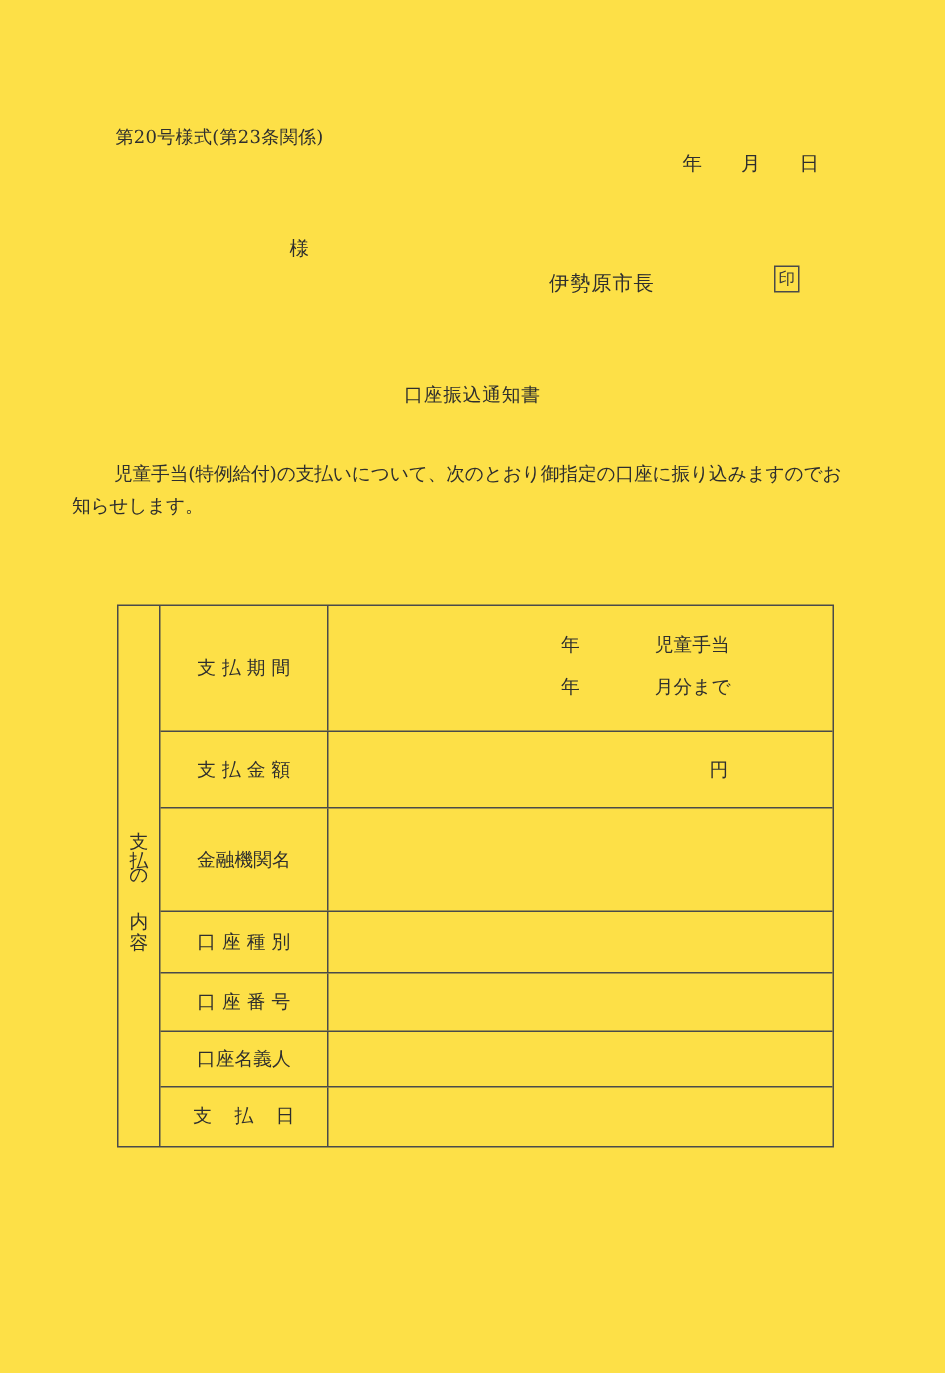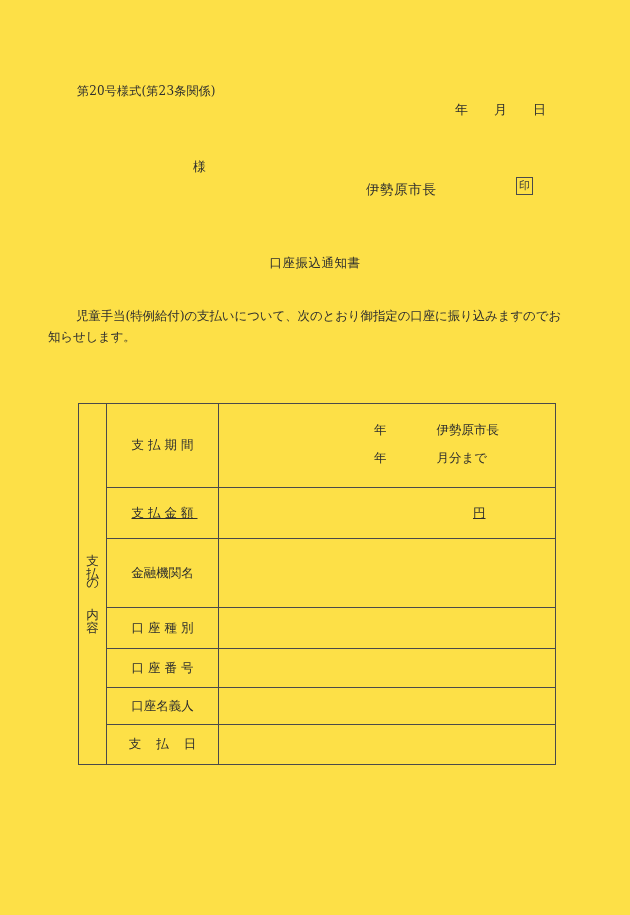--- a/index.html
+++ b/index.html
@@ -52,21 +52,21 @@
     display:flex; align-items:center; justify-content:center;
     font-size:12.5px; white-space:nowrap;
   }
   .ls4  { letter-spacing:4px;  margin-right:-4px; }
   .ls15 { letter-spacing:15px; margin-right:-15px; }
   .tbl-value { flex:1; box-sizing:border-box; display:flex; align-items:center; font-size:12.5px; }
   .tbl-value.pay-period { flex-direction:column; align-items:flex-start; justify-content:flex-start; padding-top:12px; }
   .pay-period .pline { padding-left:155px; line-height:28px; white-space:pre; }
   .tbl-value.pay-amount { padding-left:254px; }
 
-  .r1 { height:84px; } .r2 { height:51px;text-decoration:underline; } .r3 { height:69px; }
+  .r1 { height:84px; } .r2 { height:51px; } .r3 { height:69px; }
   .r4 { height:41px; } .r5 { height:39px;justify-content:center; } .r6 { height:37px; }
   .r7 { flex:1; }
 </style>
 </head>
 <body>
 
 <div class="page">
 
   <div class="abs form-number">第20号様式(第23条関係)</div>
 
@@ -86,21 +86,21 @@
     <div class="tbl-side">
       <div class="tbl-side-text">支払の内容</div>
     </div>
     <div class="tbl-main">
 
       <div class="tbl-row r1">
         <div class="tbl-label">
           <span class="ls4">支払期間</span>
         </div>
         <div class="tbl-value pay-period">
-          <div class="pline">年　　　　伊勢原市長</div>
+          <div class="pline">年　　　　児童手当</div>
           <div class="pline">年　　　　月分まで</div>
         </div>
       </div>
 
       <div class="tbl-row r2">
         <div class="tbl-label">
           <span class="ls4">支払金額</span>
         </div>
         <div class="tbl-value pay-amount">円</div>
       </div>

